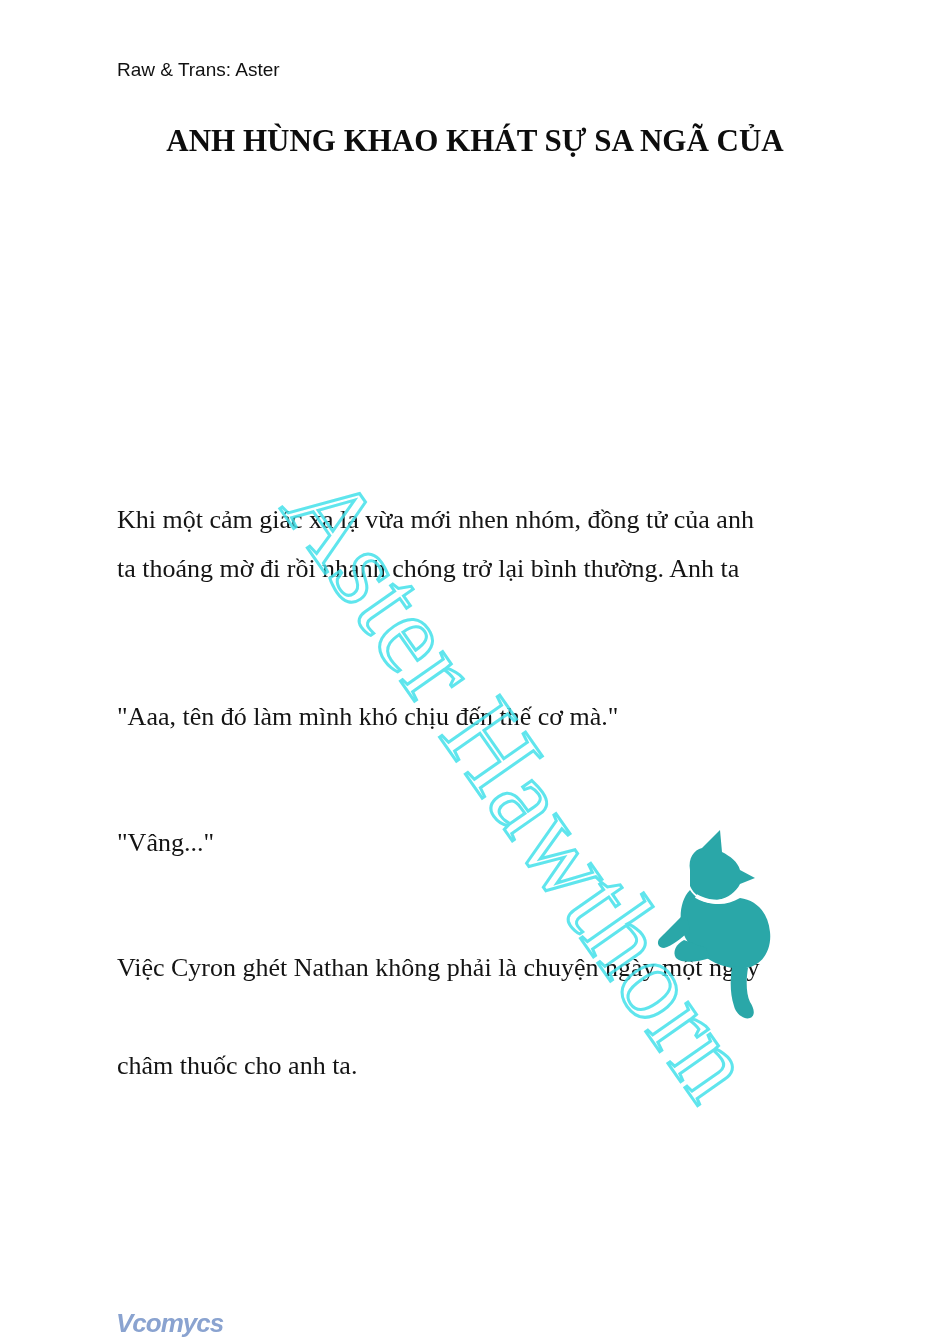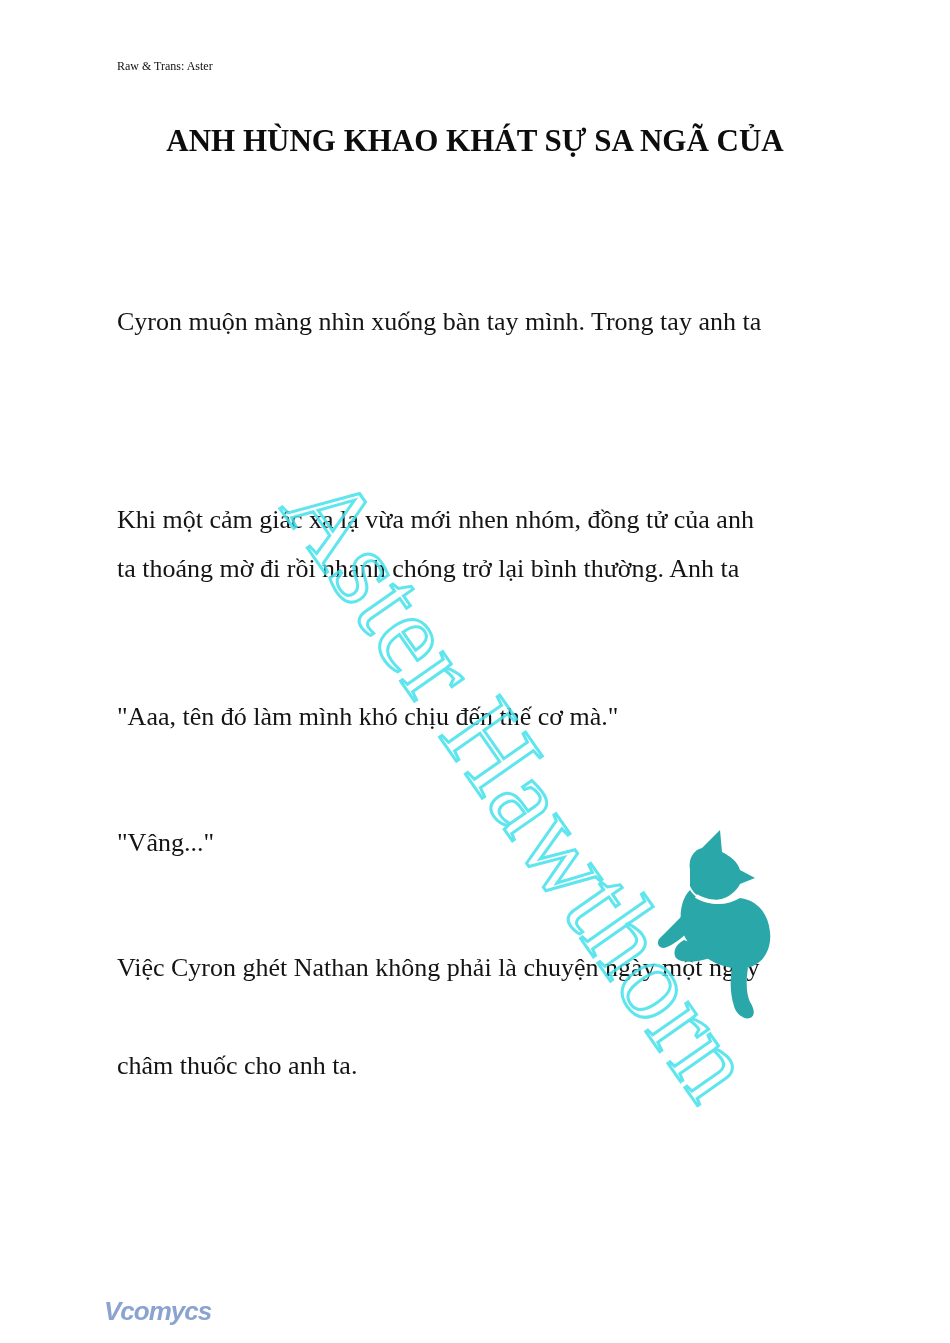--- a/index.html
+++ b/index.html
@@ -11,22 +11,22 @@
       width: 950px;
       height: 1343px;
       position: relative;
       overflow: hidden;
       color: #111111;
     }
     .credit {
       position: absolute;
       left: 117px;
       top: 59px;
-      font-family: Liberation Serif, serif;
-      font-size: 12px;
+      font-family: Liberation Sans, sans-serif;
+      font-size: 19px;
       color: #111;
       margin: 0;
       text-align: center;
     }
     .title {
       position: absolute;
       left: 0;
       top: 112px;
       width: 950px;
       text-align: center;
@@ -77,34 +77,34 @@
     .logo {
       position: absolute;
       left: 104px;
       top: 1296px;
       font-family: "Liberation Sans", sans-serif;
       font-style: italic;
       font-weight: bold;
       font-size: 26px;
       letter-spacing: -1px;
       color: #8aa3d0;
-      margin: 0;
+      margin: 12px;
     }
   </style>
 </head>
 <body>
 
 <p class="credit">Raw &amp; Trans: Aster</p>
 
 <h1 class="title">
   <span>ANH HÙNG KHAO KHÁT SỰ SA NGÃ CỦA</span><br>
 </h1>
 
 <p class="body-text" style="top:297px;">
-  <span>Cyron muộn màng nhìn xuống bàn tay mình. Trong tay anh ta</span><br>
+  <br>
 </p>
 
 <p class="body-text" style="top:495px;">
   <span>Khi một cảm giác xa lạ vừa mới nhen nhóm, đồng tử của anh</span><br>
   <span>ta thoáng mờ đi rồi nhanh chóng trở lại bình thường. Anh ta</span><br>
 </p>
 
 <p class="body-text" style="top:692px;">
   <span>"Aaa, tên đó làm mình khó chịu đến thế cơ mà."</span>
 </p>

